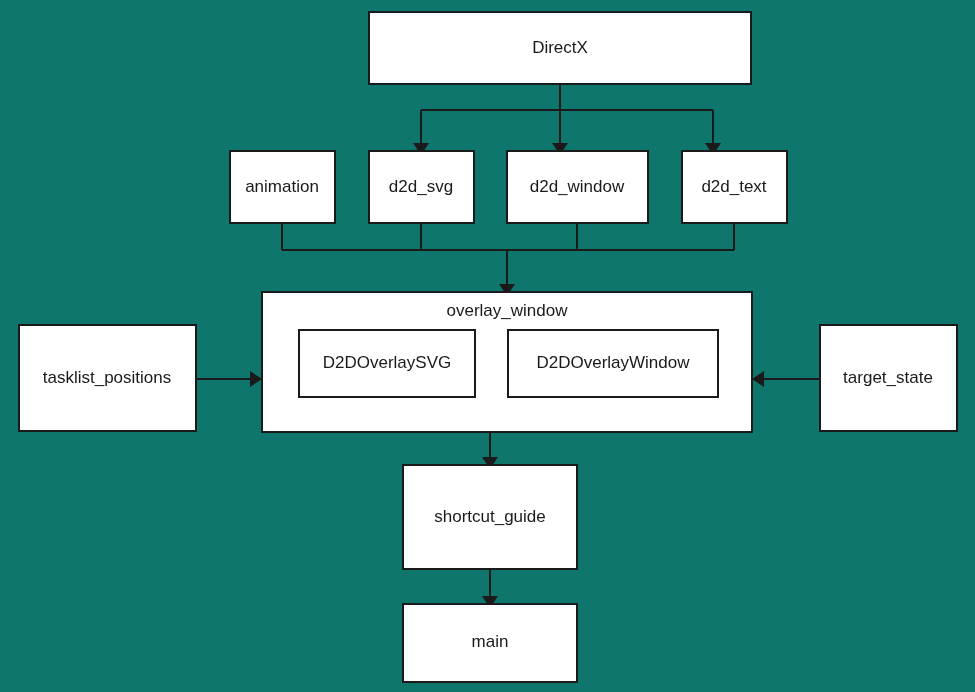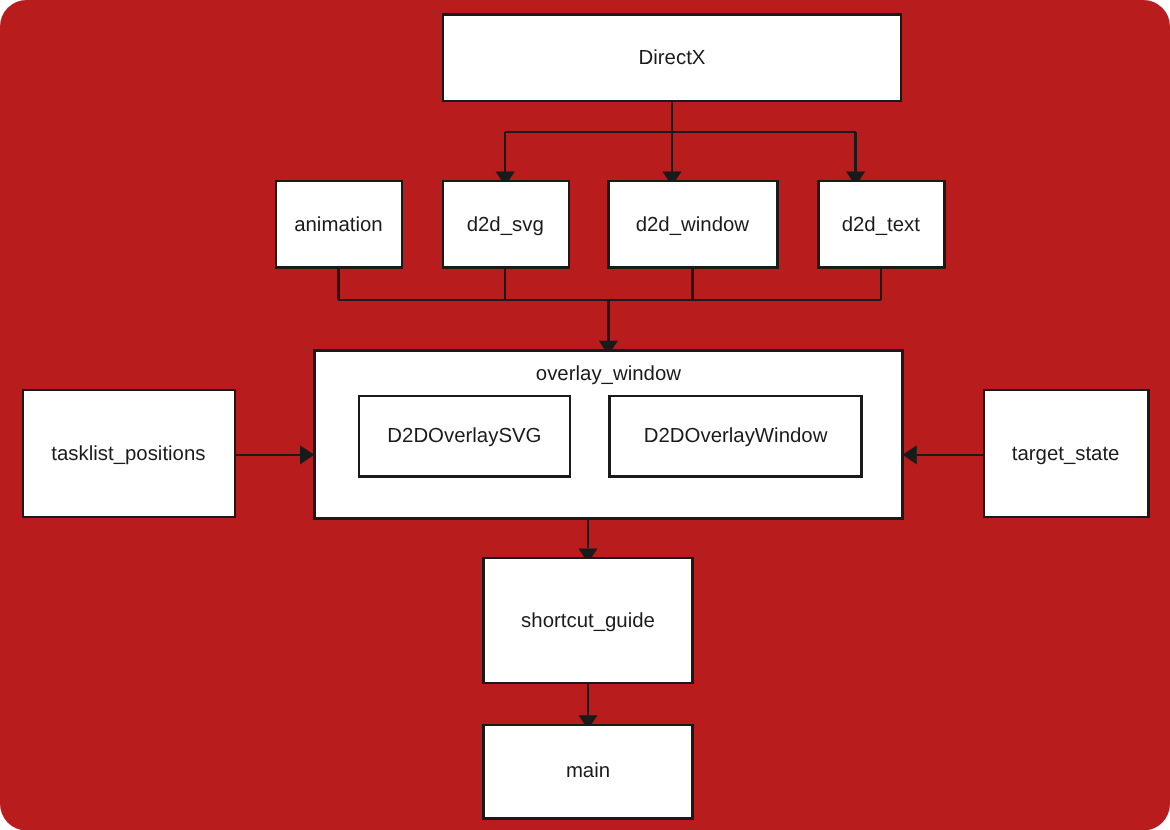--- a/index.html
+++ b/index.html
@@ -11,22 +11,21 @@
   body {
     width: 975px;
     height: 692px;
     font-family: "Liberation Sans", "DejaVu Sans", sans-serif;
     overflow: hidden;
   }
   #diagram-root {
     position: relative;
     width: 975px;
     height: 692px;
-    background: #b91c1c;
-    border-radius: 22px;
+    background: #0f766e;
   }
   svg#diagram-svg {
     display: block;
     width: 975px;
     height: 692px;
   }
   .node-rect {
     fill: #ffffff;
     stroke: #1a1a1a;
     stroke-width: 2;

